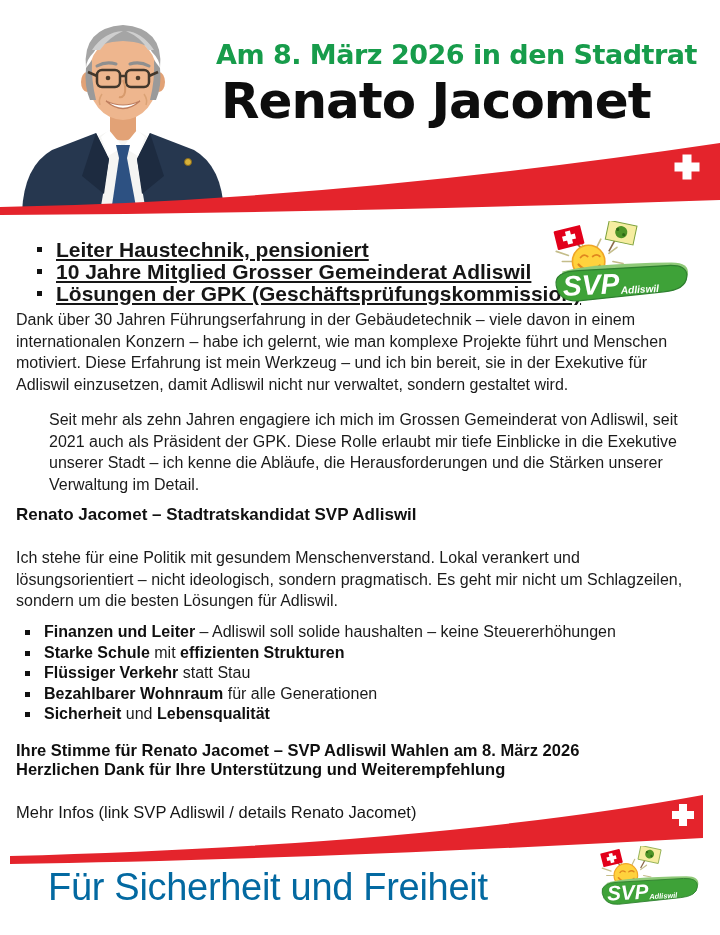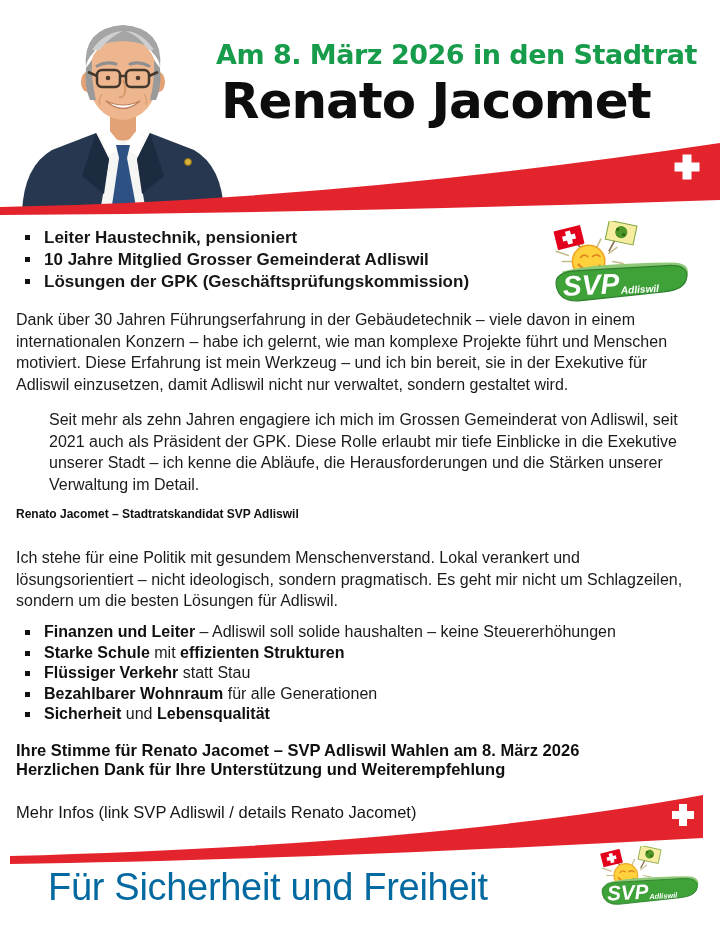--- a/index.html
+++ b/index.html
@@ -24,33 +24,33 @@
     position:absolute;left:221px;top:75px;z-index:2;
     font-family:"DejaVu Sans",sans-serif;font-weight:bold;font-size:50px;line-height:52px;
     letter-spacing:-1px;color:#0d0d0d;white-space:nowrap;text-align:right;
   }
   .ribbon{position:absolute;left:0;z-index:3;}
   .ribbon-top{top:138px;width:720px;height:80px;}
   .ribbon-bottom{top:785px;width:720px;height:85px;}
   .ribbon-fill{fill:var(--ribbon-red);}
   
   .quals{
-    position:absolute;left:17px;top:227px;margin:0;padding:0;list-style:none;
-    font-size:17px;font-weight:bold;line-height:22px;
+    position:absolute;left:17px;top:227px;margin:12px;padding:0;list-style:none;
+    font-size:21px;font-weight:bold;line-height:22px;text-decoration:underline;
   }
   .quals li{position:relative;padding-left:27px;}
   .bullet-sq{position:absolute;left:8px;top:8px;width:5px;height:5px;background:#121212;}
   .para{
     position:absolute;left:16px;margin:0;width:700px;
     font-size:16px;line-height:21.5px;white-space:pre-line;color:#1b1b1b;
   }
   .p1{top:309px;} .p2{top:409px;margin-left:33px;} .p3{top:547px;}
   .section-heading{
     position:absolute;left:16px;top:504px;margin:0;
-    font-size:12px;font-weight:bold;line-height:21px;color:#111;
+    font-size:17px;font-weight:bold;line-height:21px;color:#111;
   }
   .priorities{
     position:absolute;left:17px;top:622px;margin:0;padding:0;list-style:none;
     font-size:16px;line-height:20.5px;color:#1b1b1b;
   }
   .priorities li{position:relative;padding-left:27px;}
   .priorities .bullet-sq{top:8px;}
   .b{font-weight:bold;color:#101010;}
   .cta{
     position:absolute;left:16px;top:741px;

